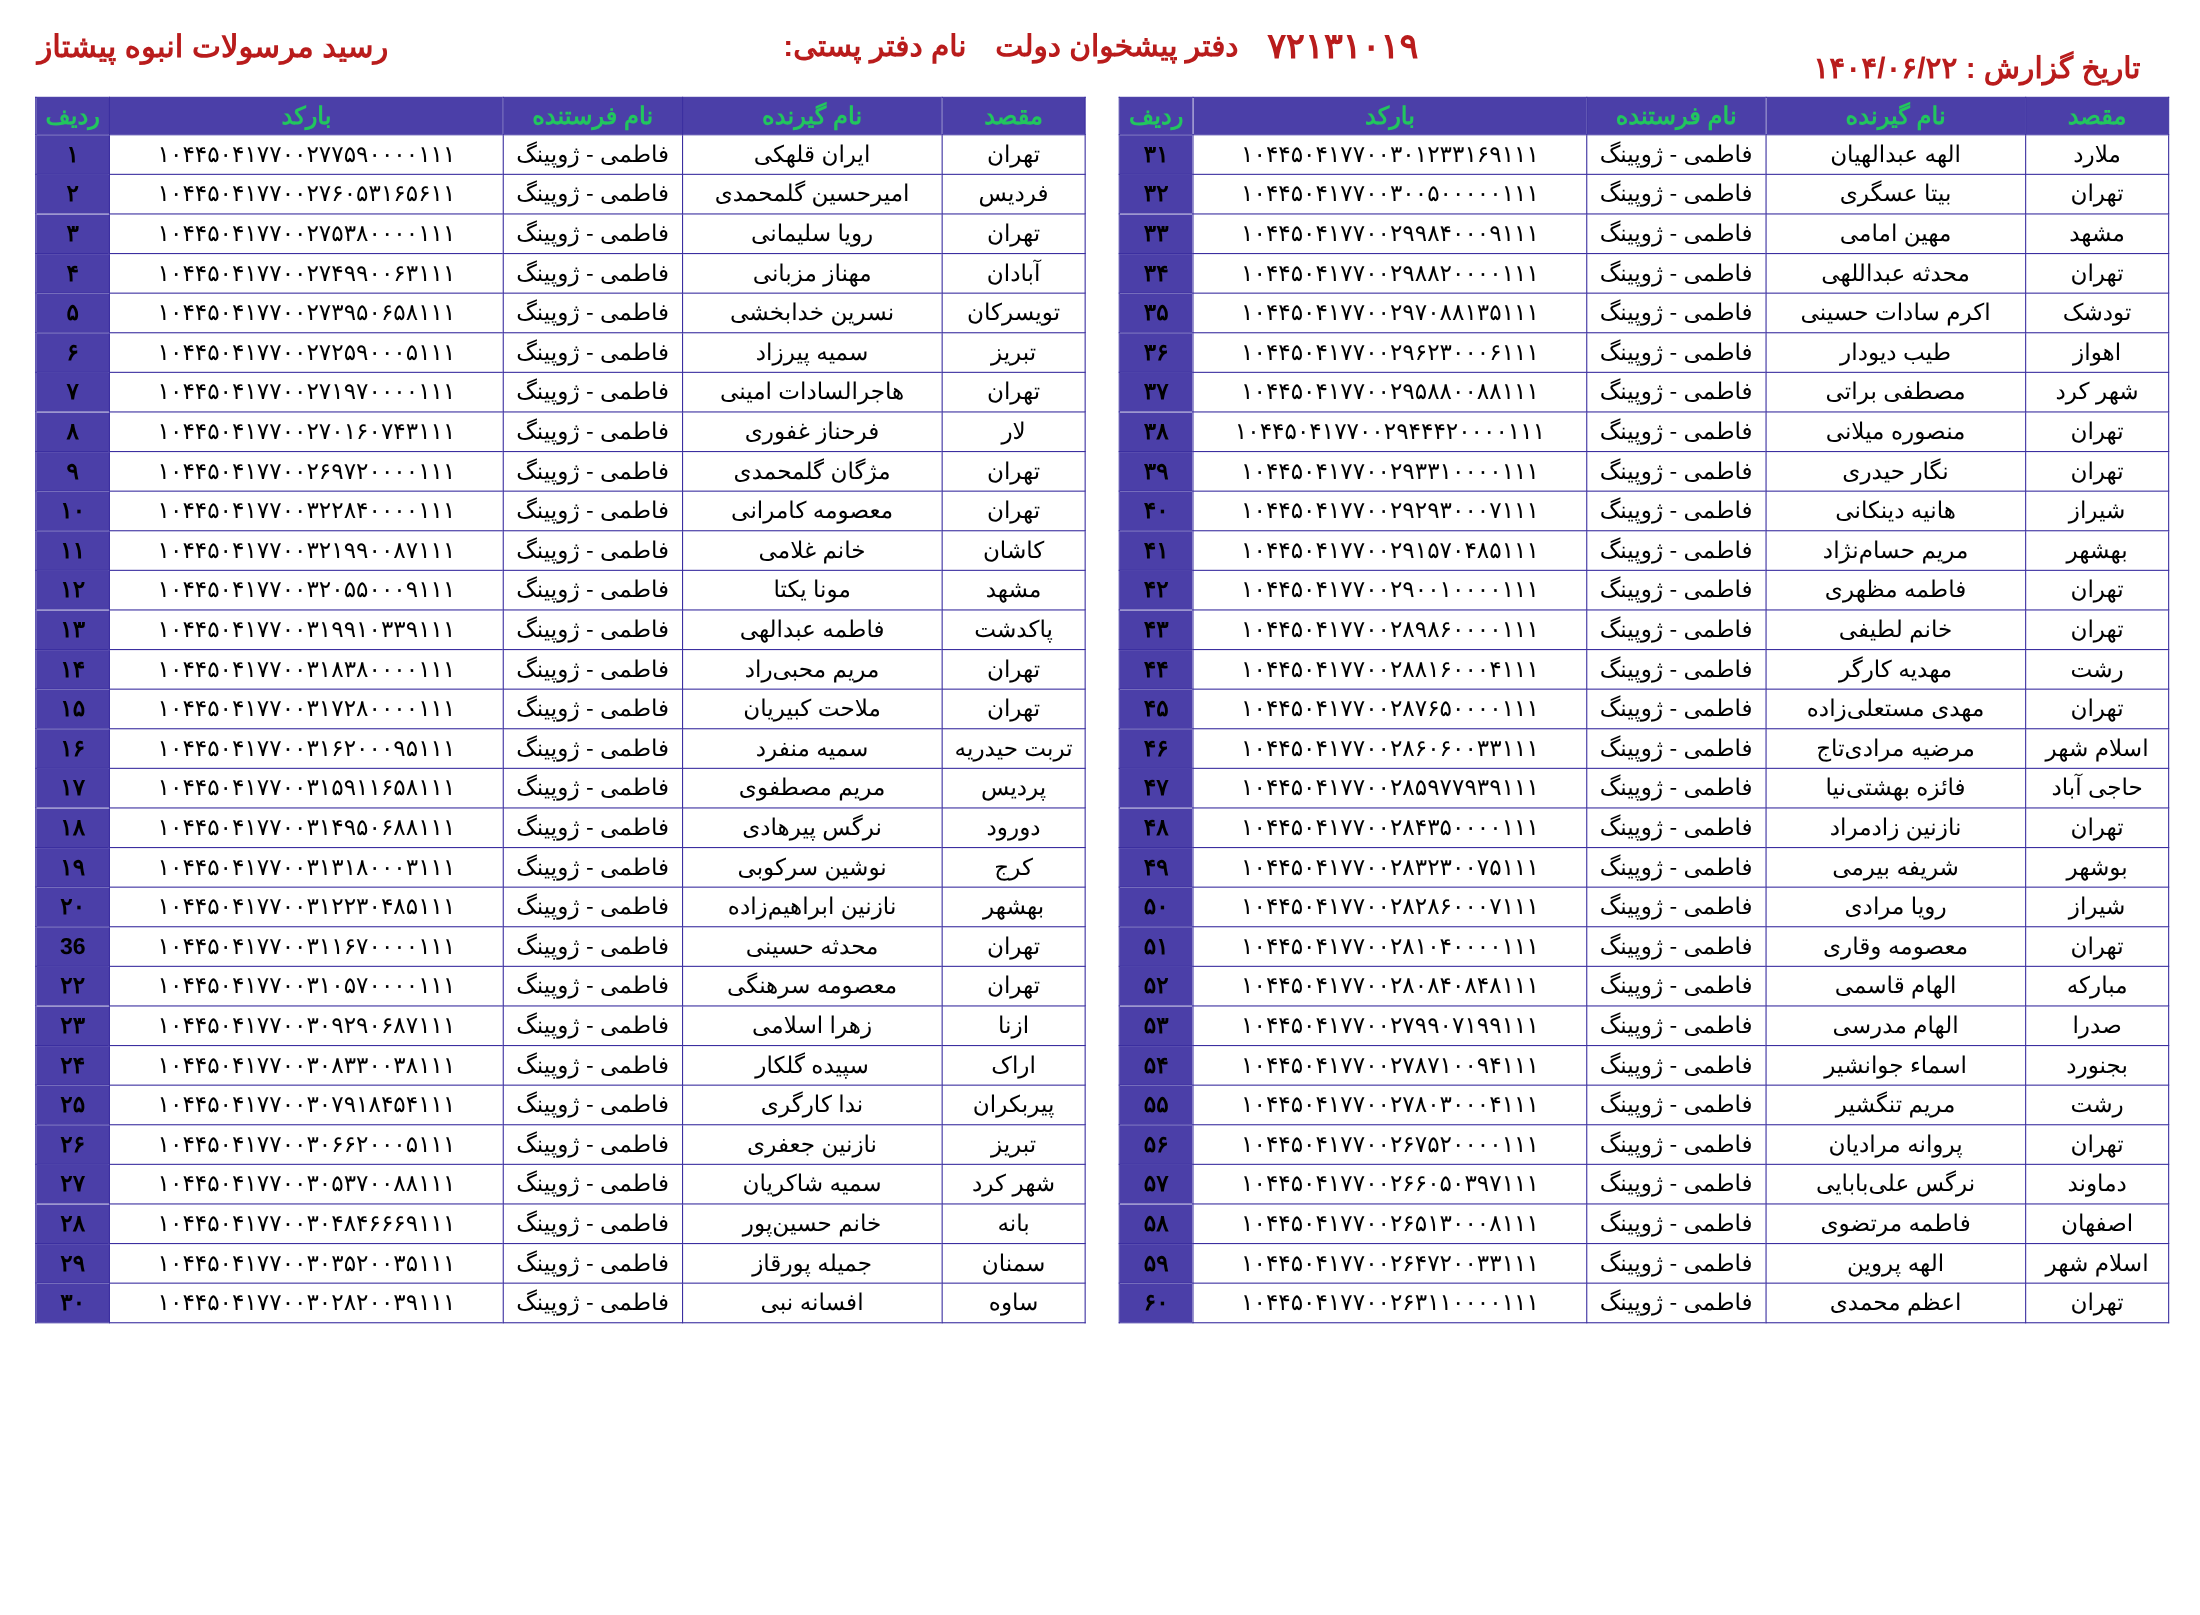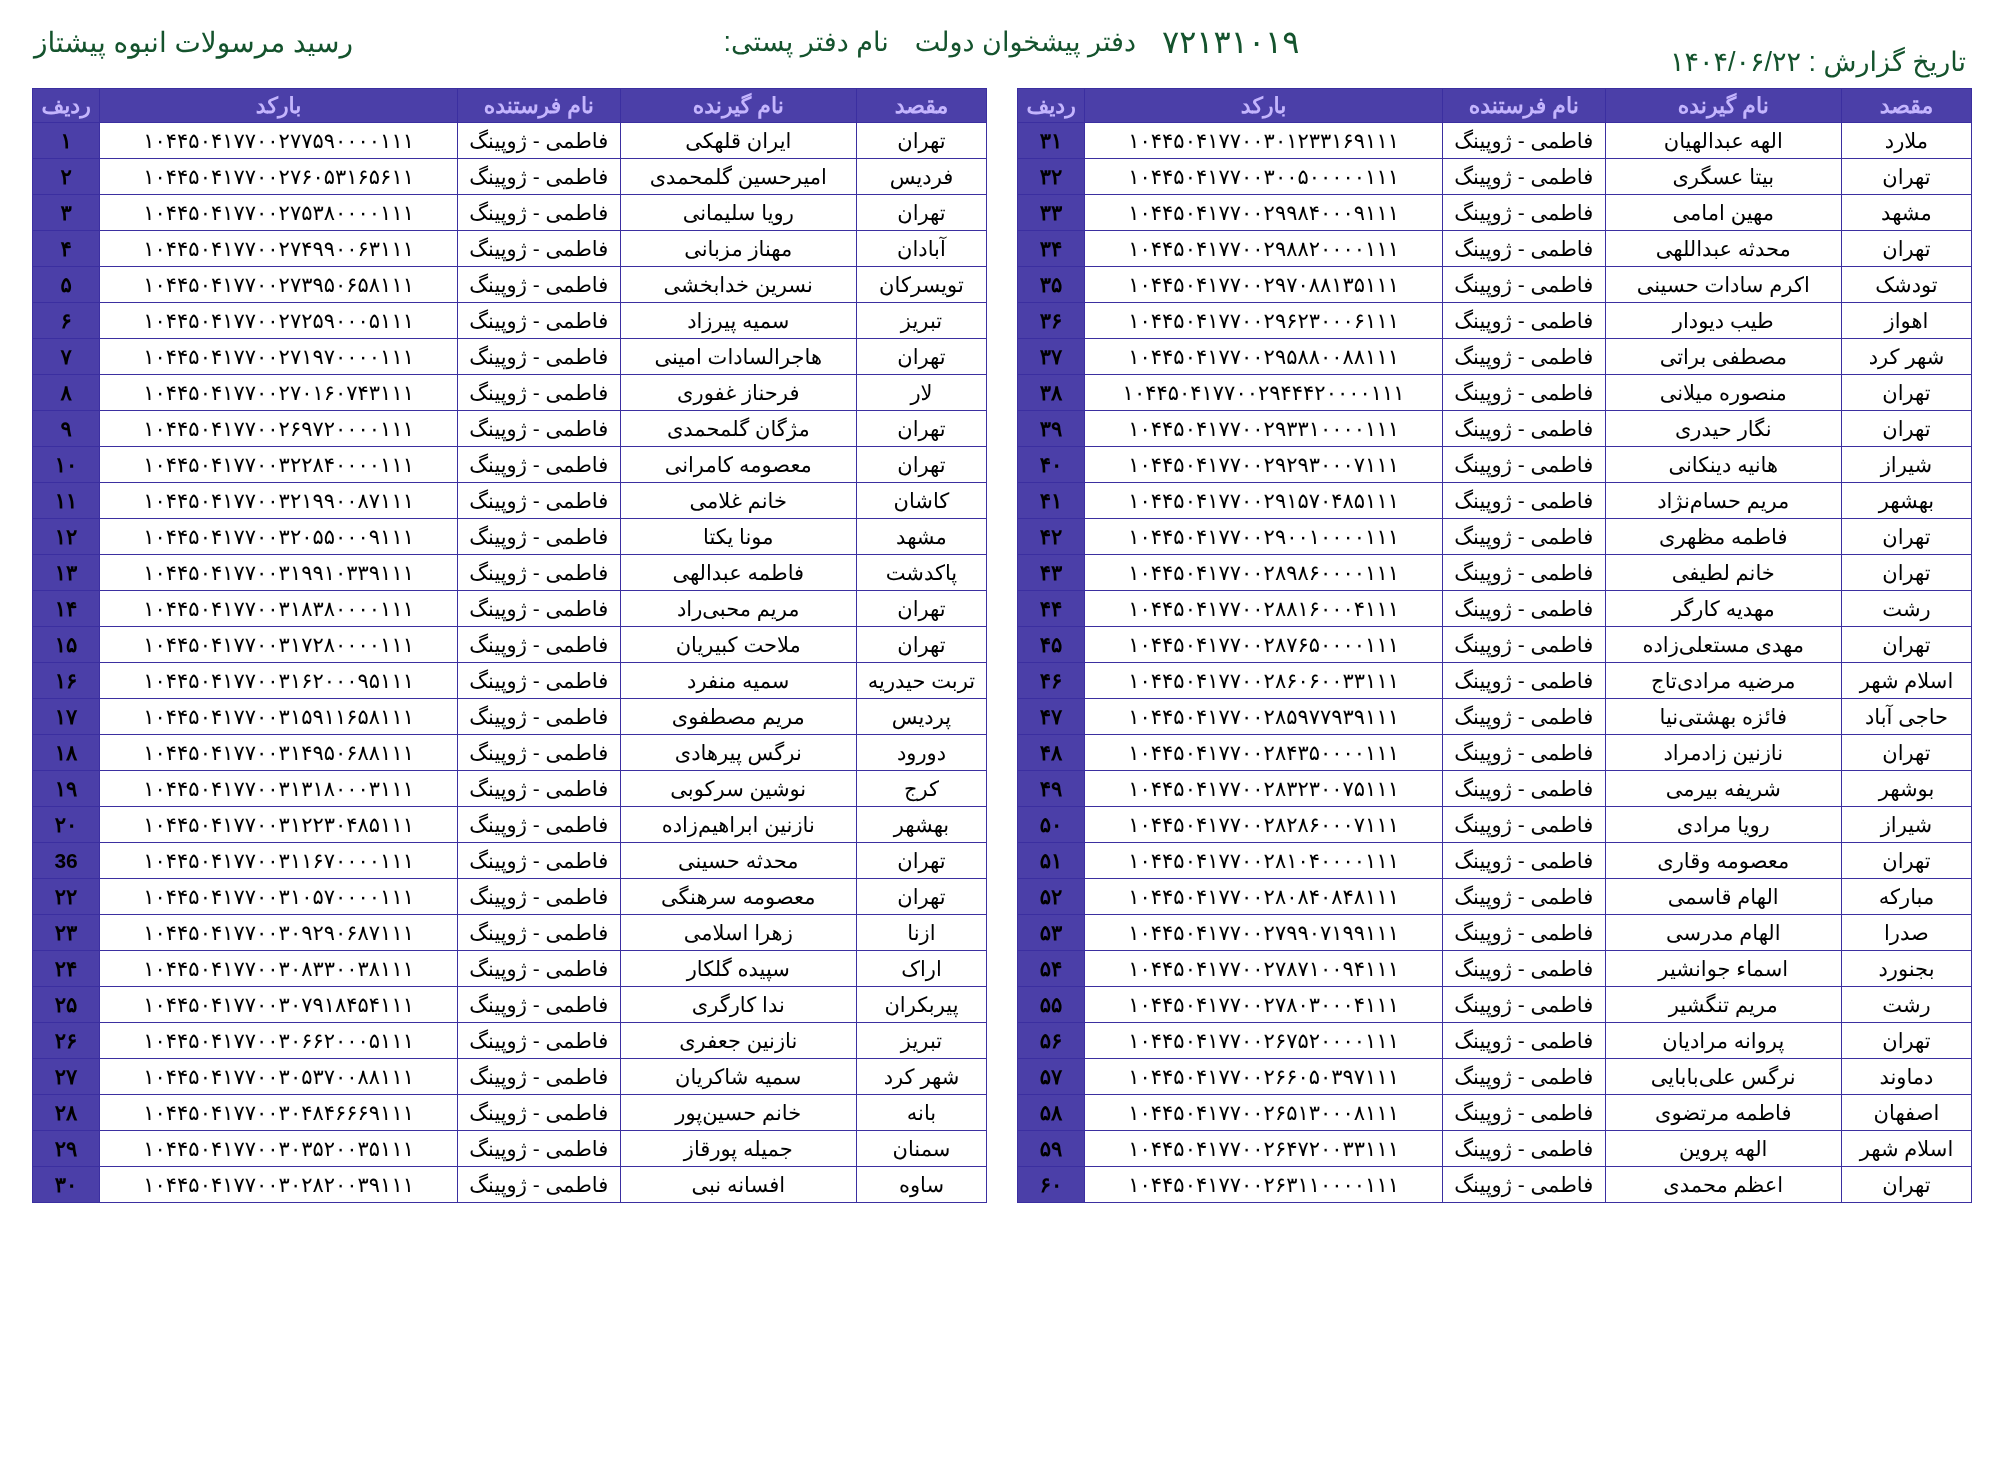--- a/index.html
+++ b/index.html
@@ -18,24 +18,24 @@
     width: 2000px;
     padding: 0;
     position: relative;
   }
   
   .doc-header {
     display: flex;
     flex-direction: row-reverse;
     justify-content: space-between;
     align-items: center;
-    padding: 6px 34px 10px 34px;
+    padding: 6px 54px 10px 34px;
     font-size: 27px;
-    font-weight: normal;
-    color: #14532d;
+    font-weight: bold;
+    color: #b91c1c;
     letter-spacing: 0px;
   }
   .doc-header .hdr-cell { white-space: nowrap; }
   .doc-header .hdr-title { font-size: 28px; }
   .hdr-office { display: flex; flex-direction: row-reverse; gap: 26px; align-items: center; }
   .hdr-office .office-label { font-size: 27px; }
   .hdr-office .office-value { font-size: 27px; }
   .hdr-office .office-num { font-size: 32px; letter-spacing: 1px; }
   .hdr-date { font-size: 27px; margin-top: 40px; }
 
@@ -59,21 +59,21 @@
     vertical-align: middle;
     font-size: 21px;
     color: #000;
     height: 36px;
     padding: 1px 3px;
     overflow: hidden;
     white-space: nowrap;
   }
   table.grid thead th {
     background: #4b3fa8;
-    color: #c4b5fd;
+    color: #22c55e;
     font-weight: bold;
     font-size: 22px;
     height: 34px;
     border: 1.5px solid #3b2fa0;
   }
   td.rownum {
     background: #4b3fa8;
     color: #fff;
     font-weight: bold;
     font-size: 22px;

